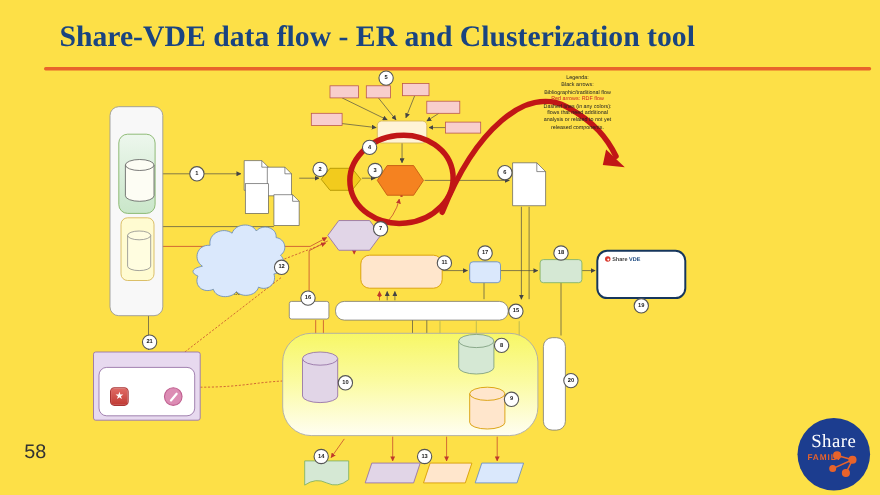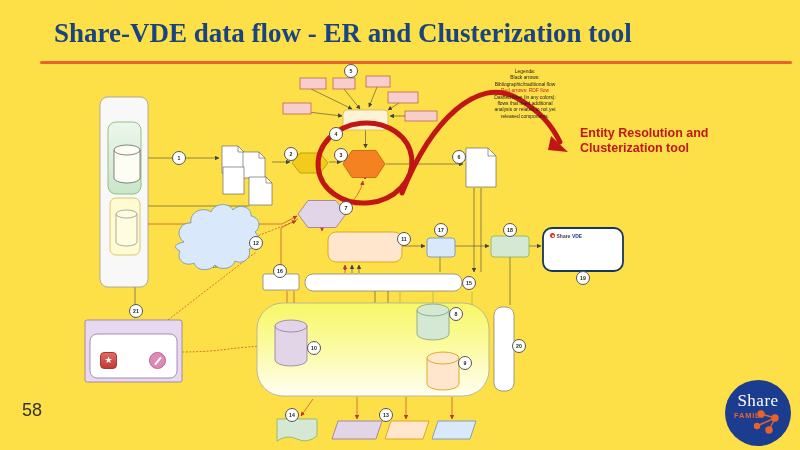--- a/index.html
+++ b/index.html
@@ -297,22 +297,20 @@
     <div>Legenda:</div>
     <div>Black arrows:</div>
     <div>Bibliographic/traditional flow</div>
     <div class="red">Red arrows: RDF flow</div>
     <div>Dashed lines (in any colors):</div>
     <div>flows that need additional</div>
     <div>analysis or related to not yet</div>
     <div>released components.</div>
   </div>
 
-  <div id="callout" class="abs">Entity Resolution and
-Clusterization tool</div>
 
   <div class="badge" style="left:172px;top:151px;">1</div>
   <div class="badge" style="left:284px;top:147px;">2</div>
   <div class="badge" style="left:334px;top:148px;">3</div>
   <div class="badge" style="left:329px;top:127px;">4</div>
   <div class="badge" style="left:344px;top:64px;">5</div>
   <div class="badge" style="left:452px;top:150px;">6</div>
   <div class="badge" style="left:339px;top:201px;">7</div>
   <div class="badge" style="left:449px;top:307px;">8</div>
   <div class="badge" style="left:458px;top:356px;">9</div>

